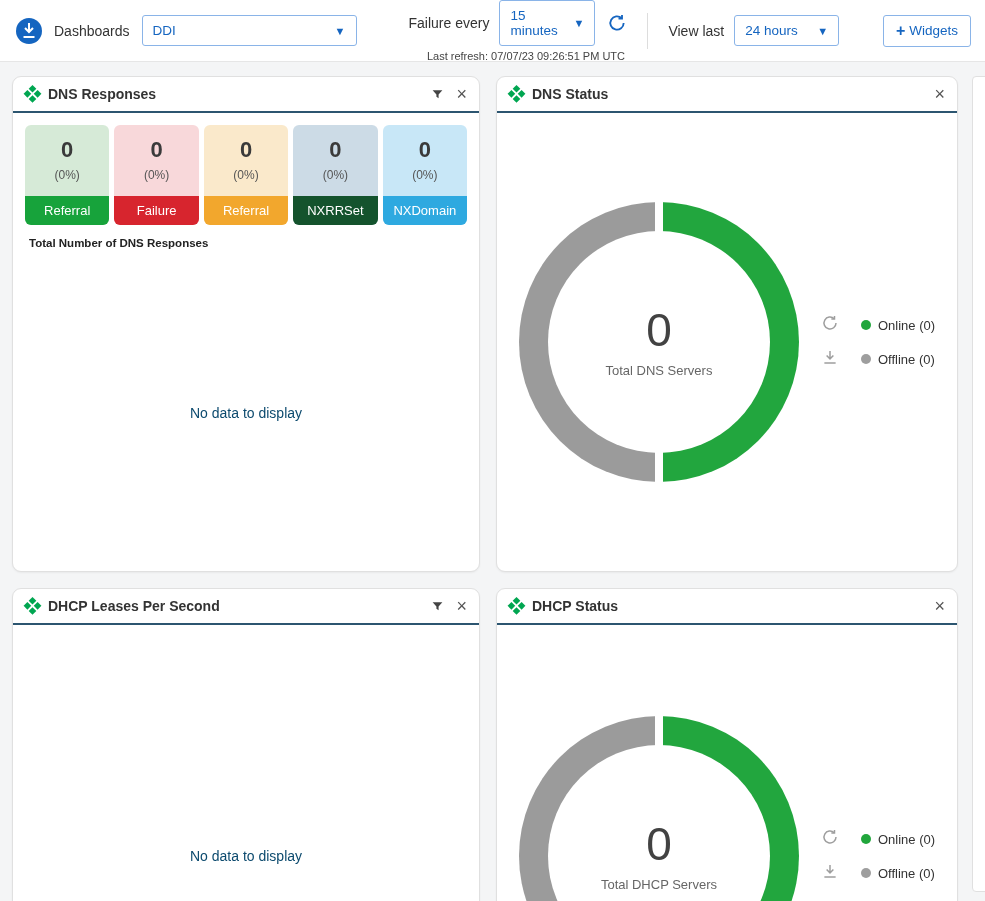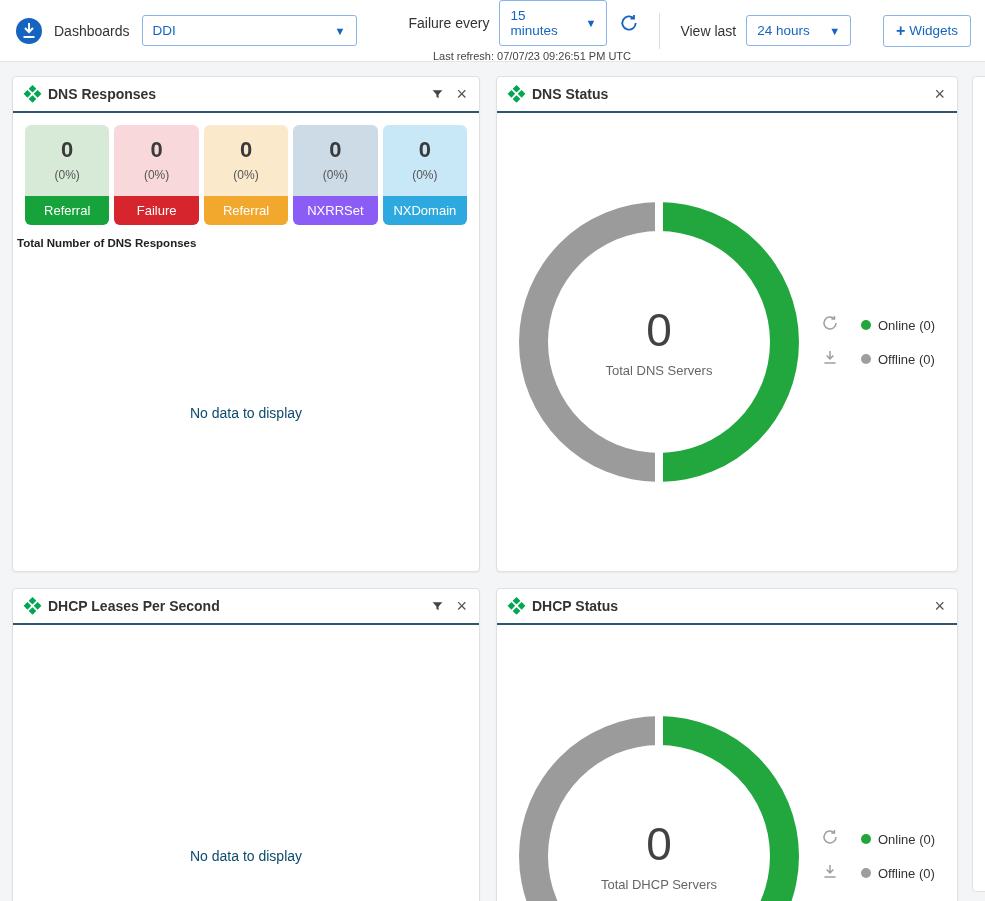--- a/index.html
+++ b/index.html
@@ -9,36 +9,36 @@
   
   .topbar { height:62px; background:#fff; border-bottom:1px solid #e6e6e6;
     display:flex; align-items:center; padding:0 14px; }
   .topbar .label { font-size:14px; color:#333; }
   .circle-icon { width:30px; height:30px; margin-right:10px; flex:none; }
   .select { display:flex; align-items:center; justify-content:space-between;
     border:1px solid #8ab4e8; border-radius:3px; background:#fff; color:#1565c0;
     font-size:13.5px; padding:7px 10px; cursor:pointer; }
   .select .chev { color:#1565c0; font-size:11px; margin-left:10px; }
   .sel-ddi { width:215px; margin-left:12px; }
-  .sel-refresh { width:108px; margin-left:10px; }
+  .sel-refresh { width:96px; margin-left:10px; }
   .sel-view { width:105px; margin-left:10px;justify-content:space-between; }
   .refresh-group { display:flex; flex-direction:column; align-items:center; margin-left:52px; }
   .refresh-row { display:flex; align-items:center; }
   .last-refresh { font-size:11px; color:#444; margin-top:4px;padding-left:16px; }
   .sync-btn { margin-left:12px; cursor:pointer; display:flex; align-items:center; }
   .vdivider { width:1px; height:36px; background:#ddd; margin:0 20px; }
   .widgets-btn { margin-left:auto; display:flex; align-items:center; gap:4px;
     border:1px solid #8ab4e8; border-radius:3px; background:#fff; color:#1565c0;
     font-size:13.5px; padding:7px 12px; cursor:pointer; }
   .widgets-btn .plus { font-size:16px; font-weight:bold; line-height:1; }
 
   
   .grid { display:grid; grid-template-columns:468px 462px; grid-template-rows:496px 500px;
     gap:16px; padding:14px 12px; }
-  .card { background:#fff; border:1px solid #e0e0e0; border-radius:4px;
+  .card { background:#fff; border:1px solid #e0e0e0; border-radius:9px;
     box-shadow:0 1px 2px rgba(0,0,0,.05); display:flex; flex-direction:column; overflow:hidden; }
   .card-head { display:flex; align-items:center; gap:8px; padding:8px 12px;
     border-bottom:2px solid #2c5570; }
   .card-title { font-size:14px; font-weight:bold; color:#333; flex:1; }
   .w-icon { width:15px; height:15px; position:relative; transform:rotate(45deg) scale(.9); flex:none; }
   .w-icon i { position:absolute; width:6px; height:6px; background:#00a651; }
   .w-icon i:nth-child(1){left:0;top:0}.w-icon i:nth-child(2){left:8px;top:0}
   .w-icon i:nth-child(3){left:0;top:8px}.w-icon i:nth-child(4){left:8px;top:8px}
   .head-tools { display:flex; align-items:center; gap:12px; }
   .close-x { font-size:18px; color:#555; cursor:pointer; line-height:1; }
@@ -46,23 +46,23 @@
 
   
   .tiles { display:flex; gap:5px; padding:12px 12px 6px 12px; }
   .tile { width:85px; border-radius:6px; text-align:center; overflow:hidden; }
   .tile .num { font-size:22px; font-weight:600; color:#3a3a3a; margin-top:12px; }
   .tile .pct { font-size:12px; color:#555; margin:5px 0 14px; }
   .tile .band { color:#fff; font-size:13px; padding:7px 2px; }
   .t-success{background:#d6ead7}.b-success{background:#17a33b}
   .t-failure{background:#f8d8da}.b-failure{background:#d7252e}
   .t-referral{background:#fae9cb}.b-referral{background:#f2a72d}
-  .t-nxrrset{background:#ccdbe6}.b-nxrrset{background:#8b5cf6}
+  .t-nxrrset{background:#ccdbe6}.b-nxrrset{background:#14532d}
   .t-nxdomain{background:#c8e7f7}.b-nxdomain{background:#2ea9e0}
-  .tiles-caption { font-size:11.5px; font-weight:bold; color:#222; padding:6px 4px; }
+  .tiles-caption { font-size:11.5px; font-weight:bold; color:#222; padding:6px 16px; }
   .empty-area { flex:1; display:flex; align-items:center; justify-content:center;
     font-size:14px; color:#0c4a6e; }
 
   
   .status-body { flex:1; display:flex; align-items:center; justify-content:center; gap:22px; }
   .donut { position:relative; width:280px; height:280px; border-radius:50%;
     background:conic-gradient(#22a63e 0 50%, #9b9b9b 50% 100%); flex:none; }
   .donut .hole { position:absolute; inset:29px; background:#fff; border-radius:50%; }
   .donut .notch { position:absolute; left:50%; transform:translateX(-50%);
     width:8px; height:31px; background:#fff; }

